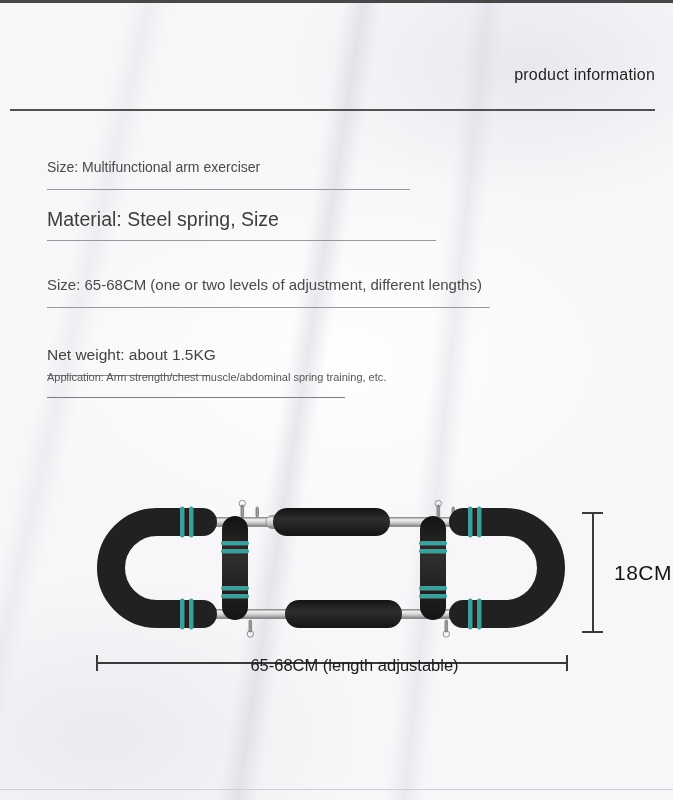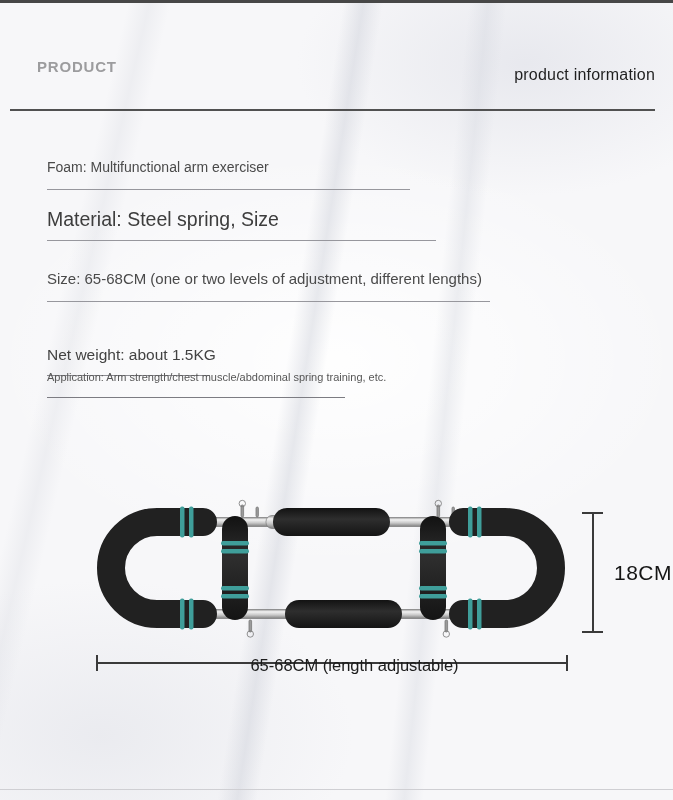--- a/index.html
+++ b/index.html
@@ -21,21 +21,21 @@
   .kicker span{display:block;}
   .title-right{position:absolute;right:18px;top:66px;font-size:16px;color:#1f1f1f;letter-spacing:.2px;}
   .rule{position:absolute;left:10px;top:109px;width:645px;height:2px;background:#515151;}
 
   .spec{position:absolute;left:47px;color:#4a4a4a;white-space:nowrap;}
   .spec::after{content:"";position:absolute;left:0;border-bottom:1px solid #97979d;}
   .spec-name{top:159px;font-size:14px;}
   .spec-name::after{top:30px;width:363px;}
   .spec-material{top:208px;font-size:19.5px;color:#3d3d3d;}
   .spec-material::after{top:32px;width:389px;}
-  .spec-size{top:270px;font-size:15px;}
+  .spec-size{top:276px;font-size:15px;}
   .spec-size::after{top:31px;width:443px;}
   .spec-net{top:316px;font-size:15.5px;color:#424242;margin-top:30px;}
   .spec-net::after{top:29px;width:163px;border-bottom-color:#8b8b91;}
   .spec-app{top:371px;font-size:11px;color:#565656;}
   .spec-app::after{top:26px;width:298px;border-bottom:1.5px solid #7c7c82;}
 
   .figure{position:absolute;left:88px;top:494px;width:490px;height:160px;}
 
   .dim{color:#2e2e2e;}
   .dim-v-line{position:absolute;left:592px;top:512px;width:1.5px;height:120px;background:#3a3a3a;}
@@ -52,28 +52,27 @@
   .bottom-line{position:absolute;left:0;top:789px;width:673px;height:1px;background:#cfcfd3;}
 </style>
 </head>
 <body>
 
 <div class="canvas">
 
   <div class="top-edge" style="background:#474747"></div>
 
   <div class="kicker">
-    <span>PRODUCT</span>
   </div>
 
   <div class="title-right">product information</div>
 
   <div class="rule"></div>
 
-  <div class="spec spec-name">Foam: Multifunctional arm exerciser</div>
+  <div class="spec spec-name">Size: Multifunctional arm exerciser</div>
   <div class="spec spec-material">Material: Steel spring, Size</div>
   <div class="spec spec-size">Size: 65-68CM (one or two levels of adjustment, different lengths)</div>
   <div class="spec spec-net">Net weight: about 1.5KG</div>
   <div class="spec spec-app">Application: Arm strength/chest muscle/abdominal spring training, etc.</div>
 
   <svg class="figure" viewBox="0 0 490 160" xmlns="http://www.w3.org/2000/svg" aria-hidden="true">
     <defs>
       <linearGradient id="steel" x1="0" y1="0" x2="0" y2="1">
         <stop offset="0" stop-color="#9a9a9a"></stop>
         <stop offset="0.25" stop-color="#f2f2f2"></stop>

